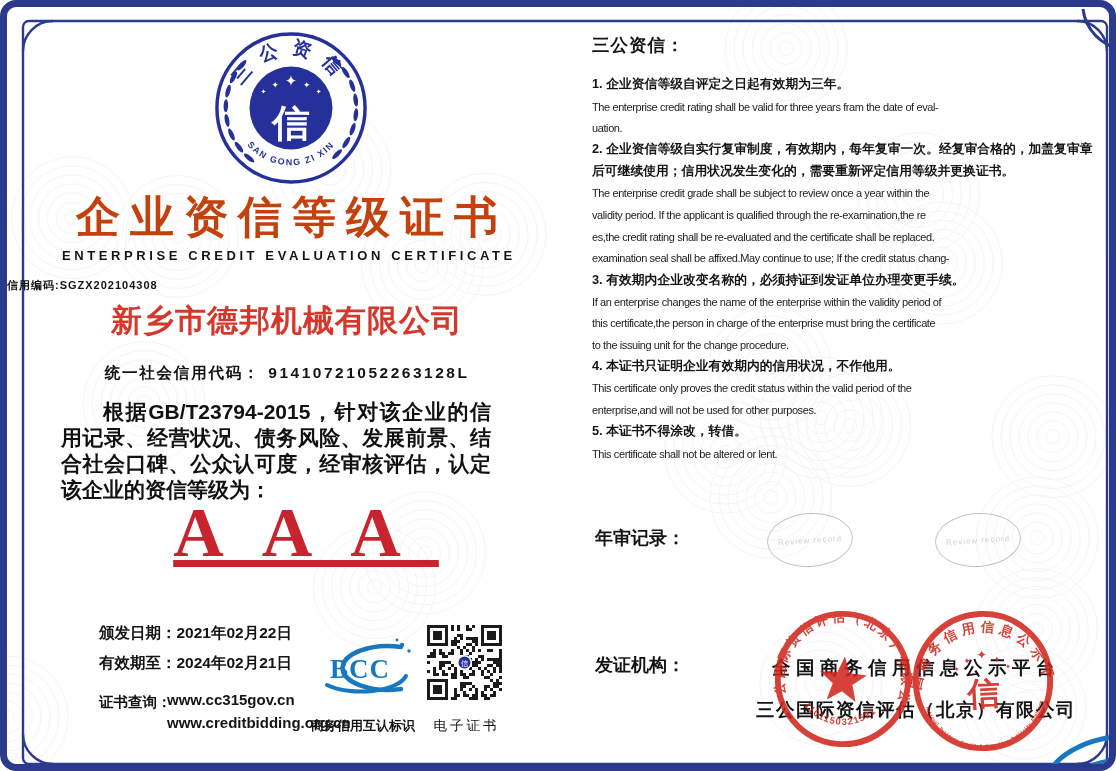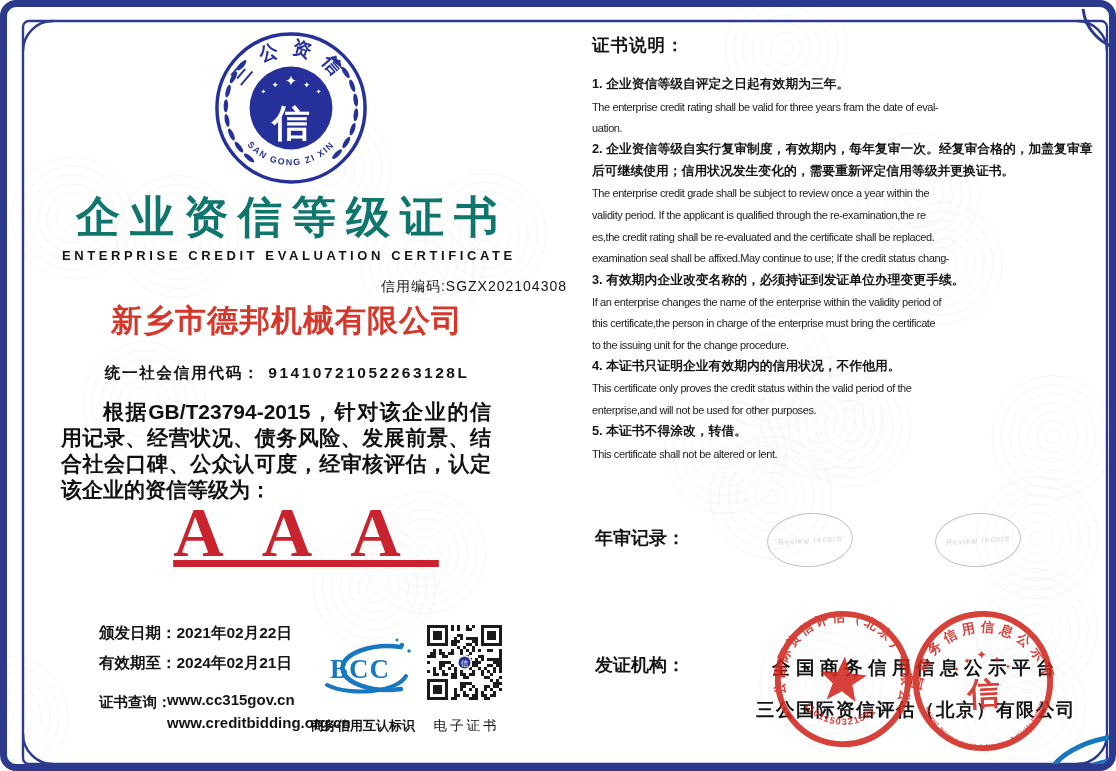--- a/index.html
+++ b/index.html
@@ -10,24 +10,24 @@
   }
   .abs{position:absolute;}
   svg{display:block;}
   
   #bgswirl{position:absolute;left:0;top:0;z-index:0;opacity:.55;}
   #frame{position:absolute;left:0;top:0;z-index:1;pointer-events:none;}
   .layer{position:absolute;z-index:2;}
   
   #emblem{left:205px; top:22px; width:158px; height:158px;}
   #title{left:0; top:181px; width:560px; text-align:center; font-size:44px; font-weight:900;
-         letter-spacing:10px; text-indent:10px; font-family:Liberation Sans, sans-serif; color:#0f766e;}
+         letter-spacing:10px; text-indent:10px; font-family:Liberation Sans, sans-serif; color:#c2410c;}
   #subtitle{left:0; top:241px; width:560px; text-align:center; font-size:13px; font-weight:800;
          letter-spacing:3.6px; text-indent:3.6px; color:#141414;}
-  #creditcode{left:0; top:271px; width:560px; text-align:right; font-size:14px; font-weight:400; letter-spacing:1px;}
+  #creditcode{left:0; top:271px; width:560px; text-align:left; font-size:11px; font-weight:700; letter-spacing:1px;}
   #company{left:0; top:293px; width:560px; text-align:center; font-size:31px; font-weight:800;
          color:#d5372b; letter-spacing:1px;}
   #uscc{left:0; top:356px; width:560px; text-align:center; font-size:15.5px; font-weight:700; letter-spacing:1.8px;}
   #uscc .v{margin-left:8px; letter-spacing:2.5px;}
   #statement{left:54px; top:392px; width:430px; font-size:21px; font-weight:700; line-height:26px;
          text-indent:2em; text-align:justify; color:#111;}
   #rating{left:0; top:486px; width:560px; text-align:center; font-size:70px; font-weight:900;
          font-family:"Liberation Serif",serif; color:#c9232d; letter-spacing:38px; text-indent:38px;text-decoration:underline;}
   .kv{font-size:15.5px; font-weight:700; white-space:nowrap;}
   #issuedate{left:92px; top:616px;}
@@ -493,21 +493,21 @@
         <rect x="0" y="54" width="21" height="21"></rect>
         <rect x="3" y="57" width="15" height="15" fill="#fff"></rect>
         <rect x="6" y="60" width="9" height="9"></rect>
       </g>
     <circle cx="37.5" cy="37.5" r="7.5" fill="#ffffff"></circle>
     <circle cx="37.5" cy="37.5" r="6" fill="#25309b"></circle>
     <text x="37.5" y="40.5" font-size="7.5" fill="#ffffff" text-anchor="middle">信</text>
   </svg>
   <div id="qrcaption" class="layer abs">电子证书</div>
 
-  <div id="insheading" class="layer abs">证书说明：</div>
+  <div id="insheading" class="layer abs">三公资信：</div>
   <div id="inslines" class="layer abs">
       <div class="iline zh">1. 企业资信等级自评定之日起有效期为三年。</div>
       <div class="iline en">The enterprise credit rating shall be valid for three years fram the date of eval-</div>
       <div class="iline en">uation.</div>
       <div class="iline zh">2. 企业资信等级自实行复审制度，有效期内，每年复审一次。经复审合格的，加盖复审章</div>
       <div class="iline zh">后可继续使用；信用状况发生变化的，需要重新评定信用等级并更换证书。</div>
       <div class="iline en">The enterprise credit grade shall be subject to review once a year within the</div>
       <div class="iline en">validity period. If the applicant is qualified through the re-examination,the re</div>
       <div class="iline en">es,the credit rating shall be re-evaluated and the certificate shall be replaced.</div>
       <div class="iline en">examination seal shall be affixed.May continue to use; If the credit status chang-</div>

